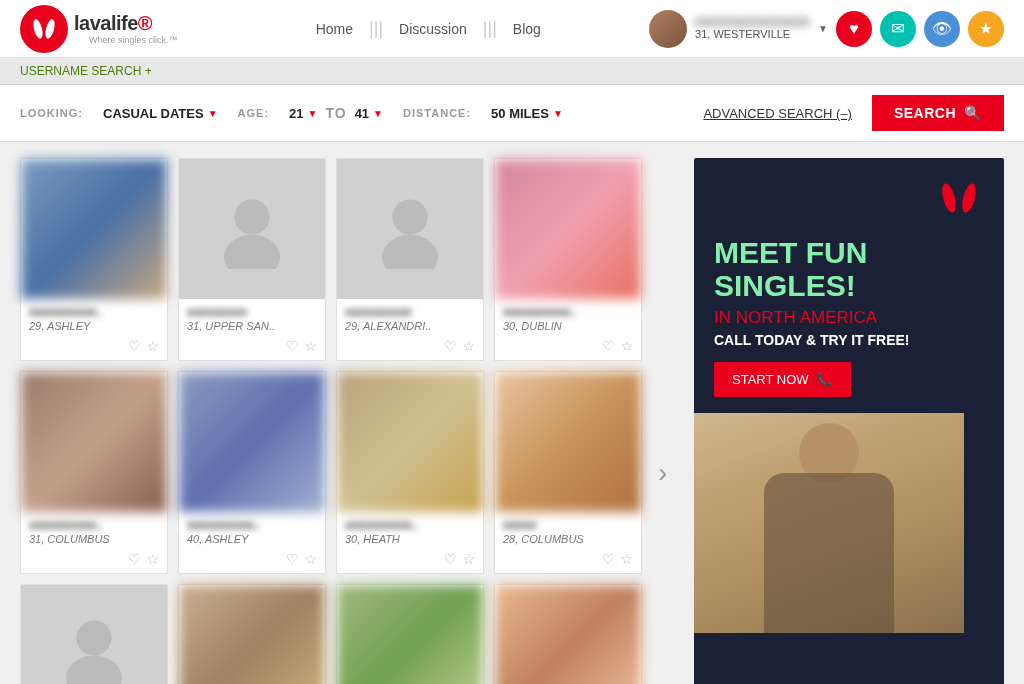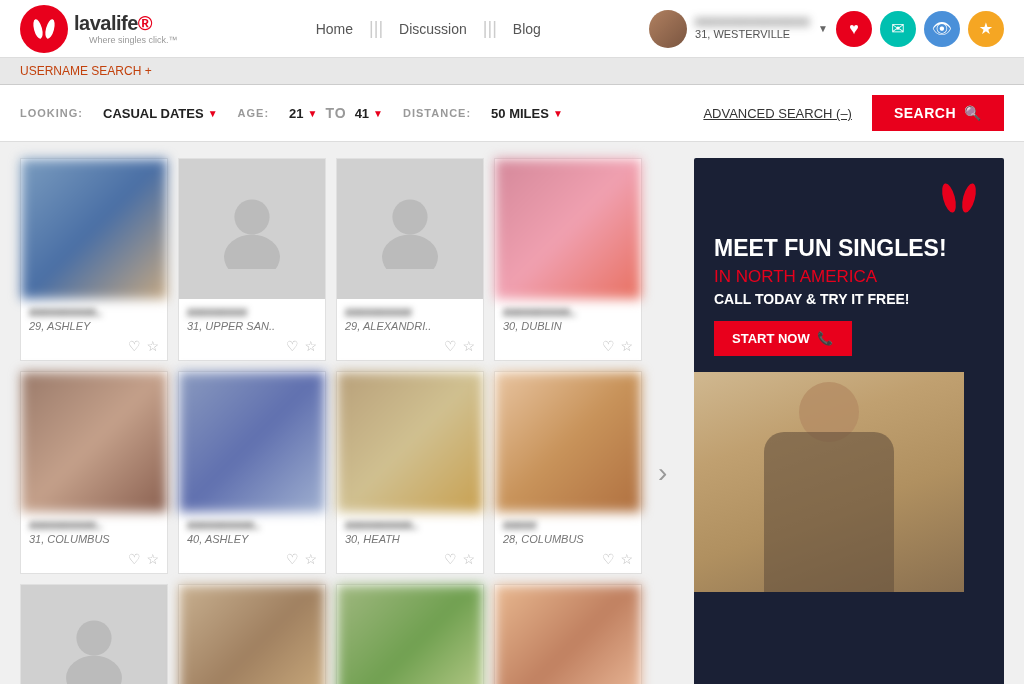--- a/index.html
+++ b/index.html
@@ -109,21 +109,21 @@
     .icon-btn.star { background: #f5a623; }
 
     
     .username-search-bar {
       background: #e8e8e8;
       padding: 6px 20px;
       font-size: 12px;
       color: #555;
       border-bottom: 1px solid #ccc;
     }
-    .username-search-bar a { color: #c2410c; text-decoration: none; cursor: pointer; }
+    .username-search-bar a { color: #4d7c0f; text-decoration: none; cursor: pointer; }
 
     .search-filters {
       background: #fff;
       display: flex;
       align-items: center;
       padding: 10px 20px;
       border-bottom: 1px solid #ddd;
       gap: 20px;
     }
     .filter-label {
@@ -265,43 +265,43 @@
     }
     .ad-logo {
       color: #e8001c;
       font-size: 32px;
       font-weight: bold;
       text-align: right;
       letter-spacing: -2px;
       margin-bottom: 10px;
     }
     .ad-headline {
-      color: #ffffff;
-      font-size: 23px;
+      color: #86efac;
+      font-size: 30px;
       font-weight: 900;
       line-height: 1.1;
       margin-bottom: 6px;
     }
     .ad-subheadline {
       color: #e8001c;
       font-size: 17px;
       font-weight: normal;
       margin-bottom: 4px;
     }
     .ad-cta-text {
       color: #fff;
       font-size: 14px;
       font-weight: bold;
       margin-bottom: 14px;
     }
     .ad-btn {
       background: #e8001c;
       color: white;
       padding: 10px 18px;
-      font-weight: bold;
+      font-weight: normal;
       font-size: 13px;
       display: inline-flex;
       align-items: center;
       gap: 8px;
       cursor: pointer;
       width: fit-content;
       margin-bottom: 16px;
     }
     .ad-person-img {
       width: 100%;

